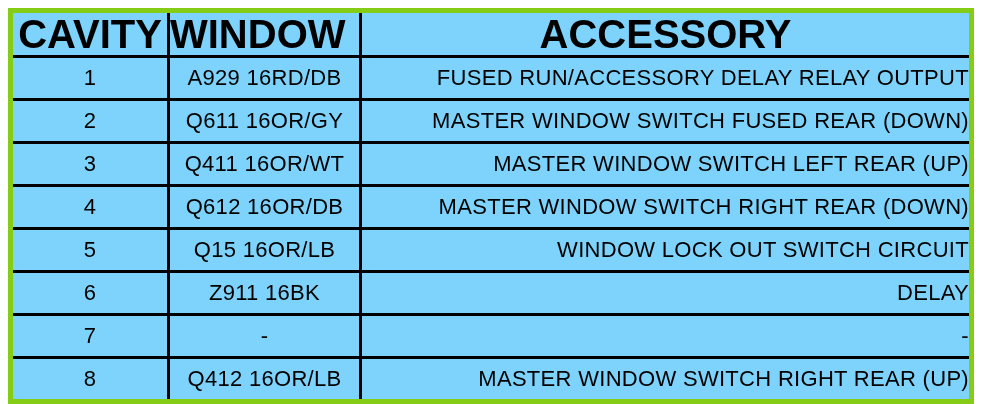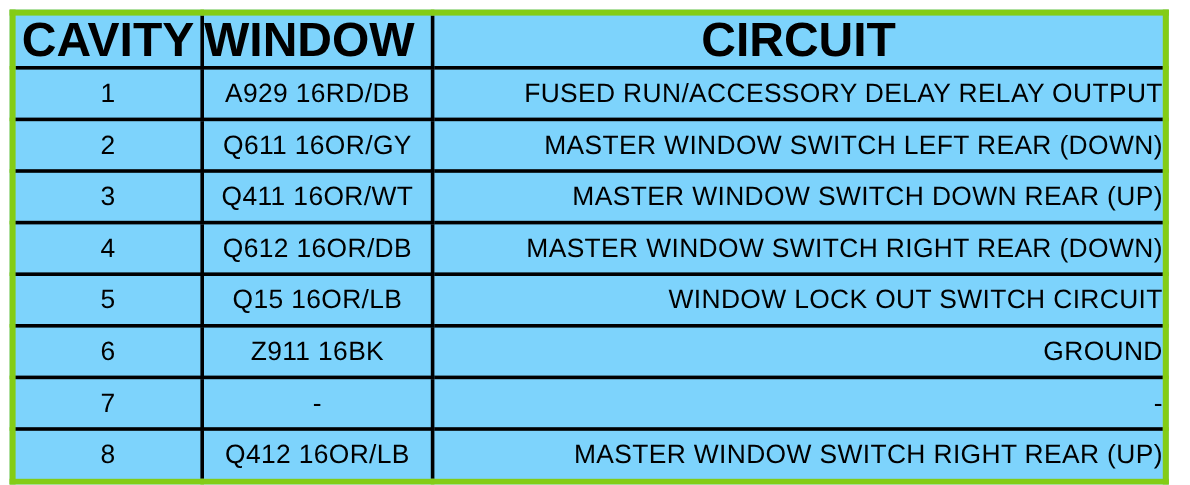--- a/index.html
+++ b/index.html
@@ -69,53 +69,53 @@
   <table class="pinout">
     <colgroup>
       <col class="col-cavity">
       <col class="col-circuit">
       <col class="col-function">
     </colgroup>
     <thead>
       <tr>
         <th class="h-cavity">CAVITY</th>
         <th class="h-circuit">WINDOW</th>
-        <th class="h-function">CIRCUIT</th>
+        <th class="h-function">ACCESSORY</th>
       </tr>
     </thead>
     <tbody>
       <tr>
         <td class="c-cavity">1</td>
         <td class="c-circuit">A929 16RD/DB</td>
         <td class="c-function">FUSED RUN/ACCESSORY DELAY RELAY OUTPUT</td>
       </tr>
       <tr>
         <td class="c-cavity">2</td>
         <td class="c-circuit">Q611 16OR/GY</td>
-        <td class="c-function">MASTER WINDOW SWITCH LEFT REAR (DOWN)</td>
+        <td class="c-function">MASTER WINDOW SWITCH FUSED REAR (DOWN)</td>
       </tr>
       <tr>
         <td class="c-cavity">3</td>
         <td class="c-circuit">Q411 16OR/WT</td>
-        <td class="c-function">MASTER WINDOW SWITCH DOWN REAR (UP)</td>
+        <td class="c-function">MASTER WINDOW SWITCH LEFT REAR (UP)</td>
       </tr>
       <tr>
         <td class="c-cavity">4</td>
         <td class="c-circuit">Q612 16OR/DB</td>
         <td class="c-function">MASTER WINDOW SWITCH RIGHT REAR (DOWN)</td>
       </tr>
       <tr>
         <td class="c-cavity">5</td>
         <td class="c-circuit">Q15 16OR/LB</td>
         <td class="c-function">WINDOW LOCK OUT SWITCH CIRCUIT</td>
       </tr>
       <tr>
         <td class="c-cavity">6</td>
         <td class="c-circuit">Z911 16BK</td>
-        <td class="c-function">GROUND</td>
+        <td class="c-function">DELAY</td>
       </tr>
       <tr>
         <td class="c-cavity">7</td>
         <td class="c-circuit">-</td>
         <td class="c-function">-</td>
       </tr>
       <tr>
         <td class="c-cavity">8</td>
         <td class="c-circuit">Q412 16OR/LB</td>
         <td class="c-function">MASTER WINDOW SWITCH RIGHT REAR (UP)</td>

